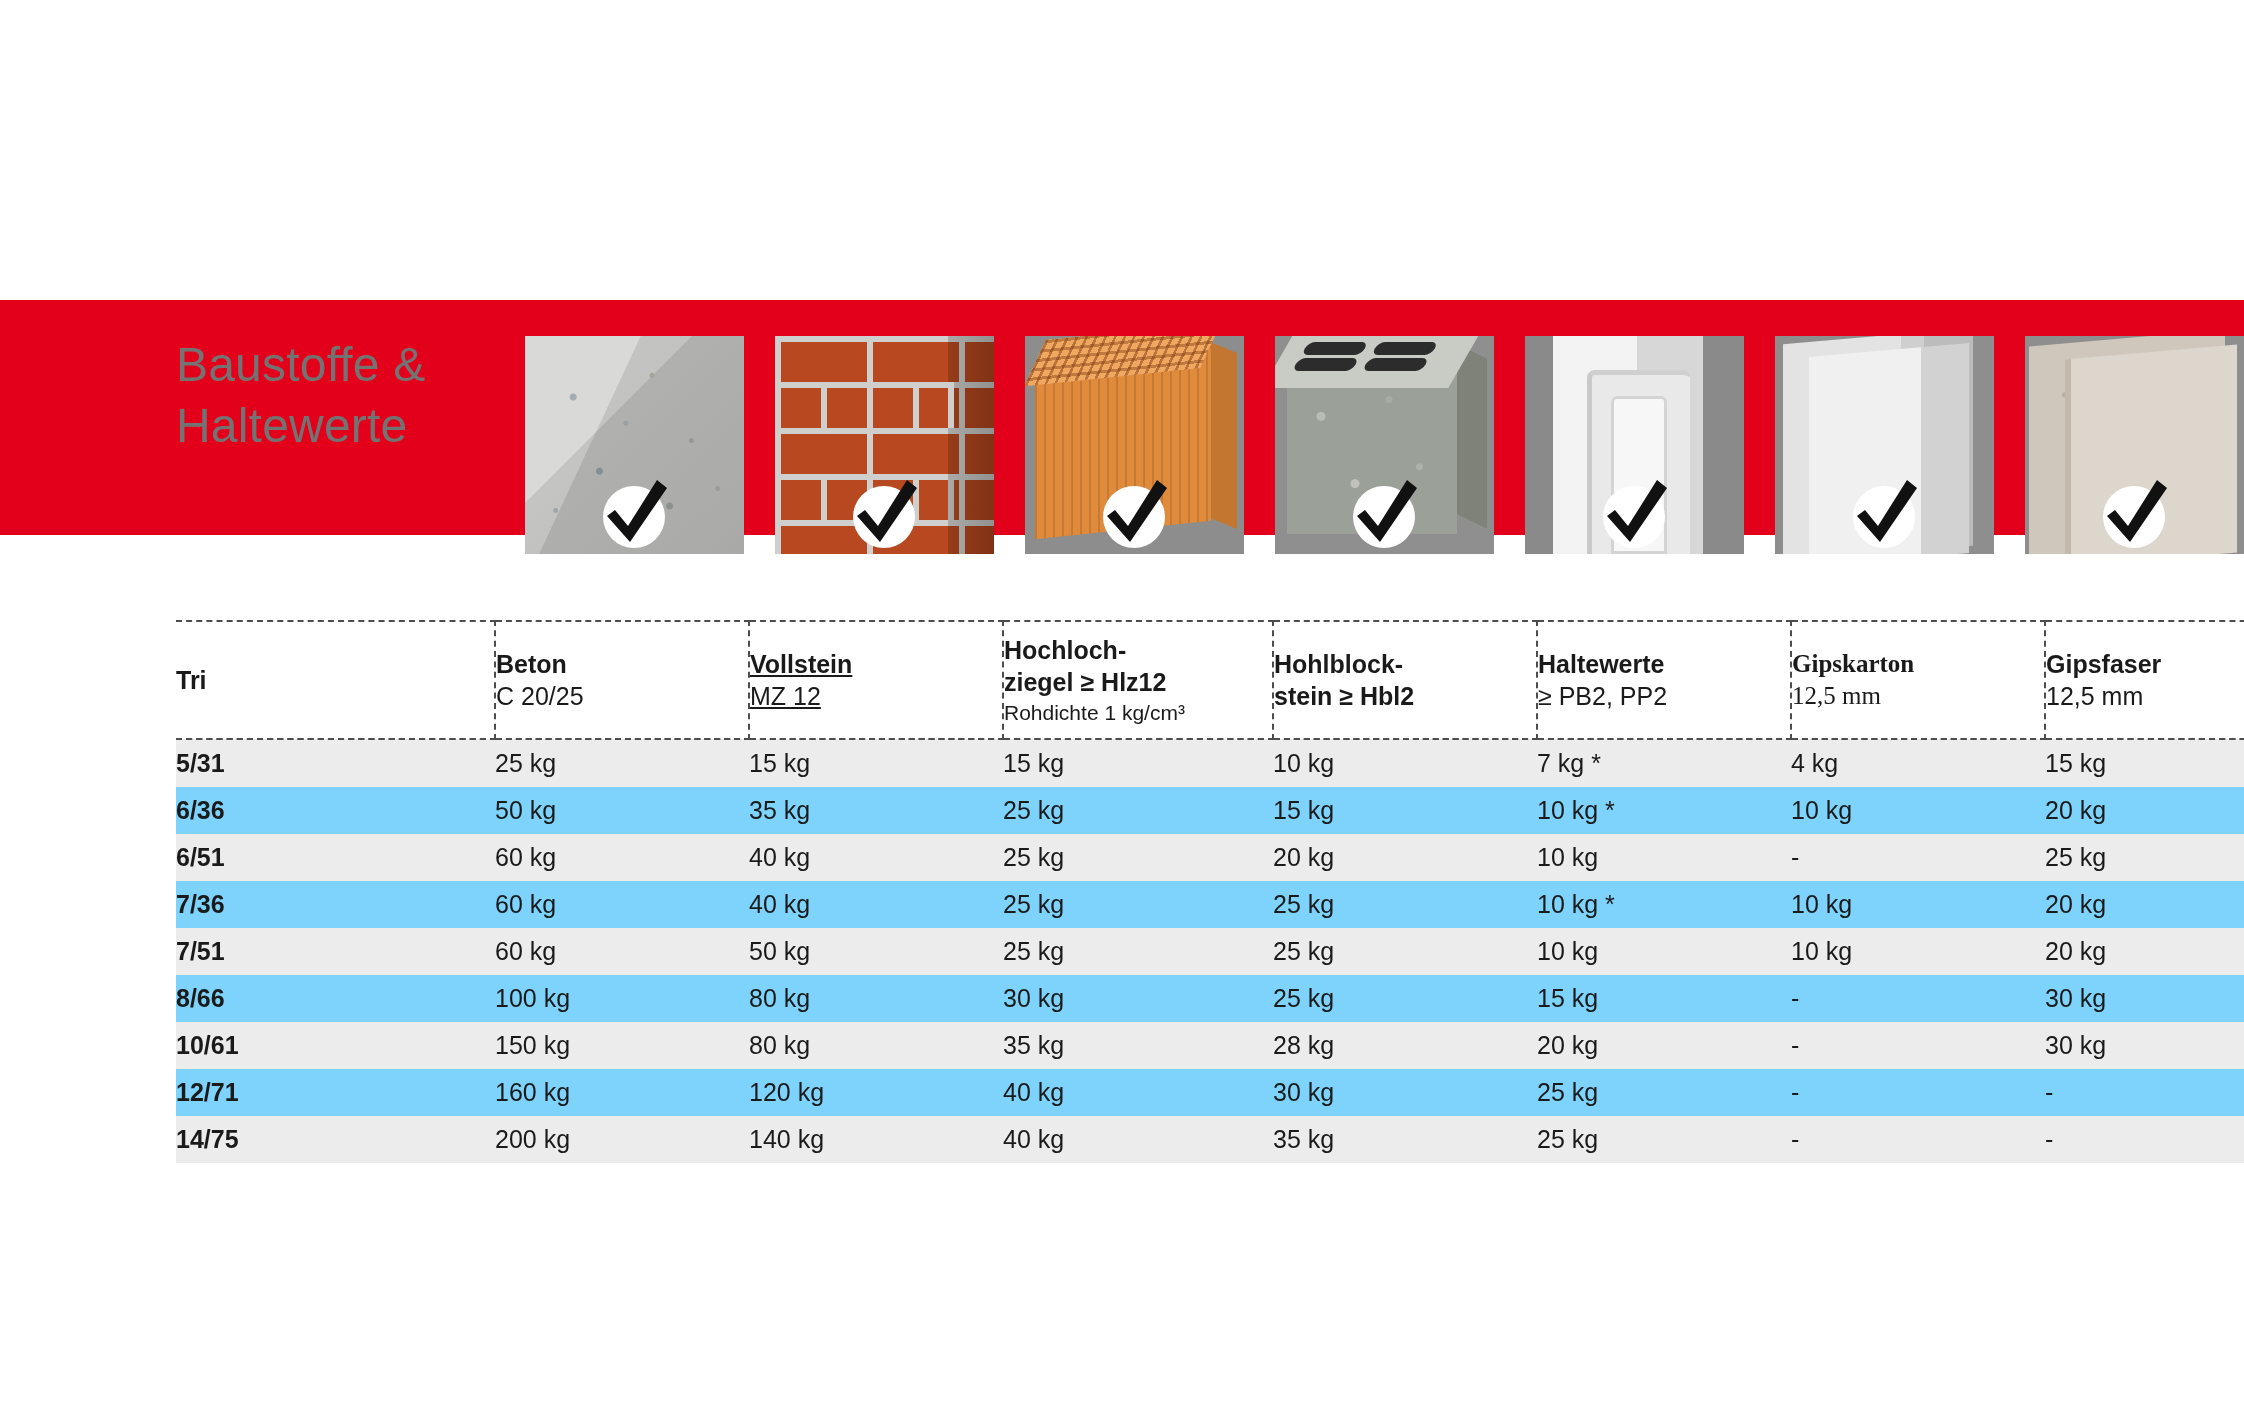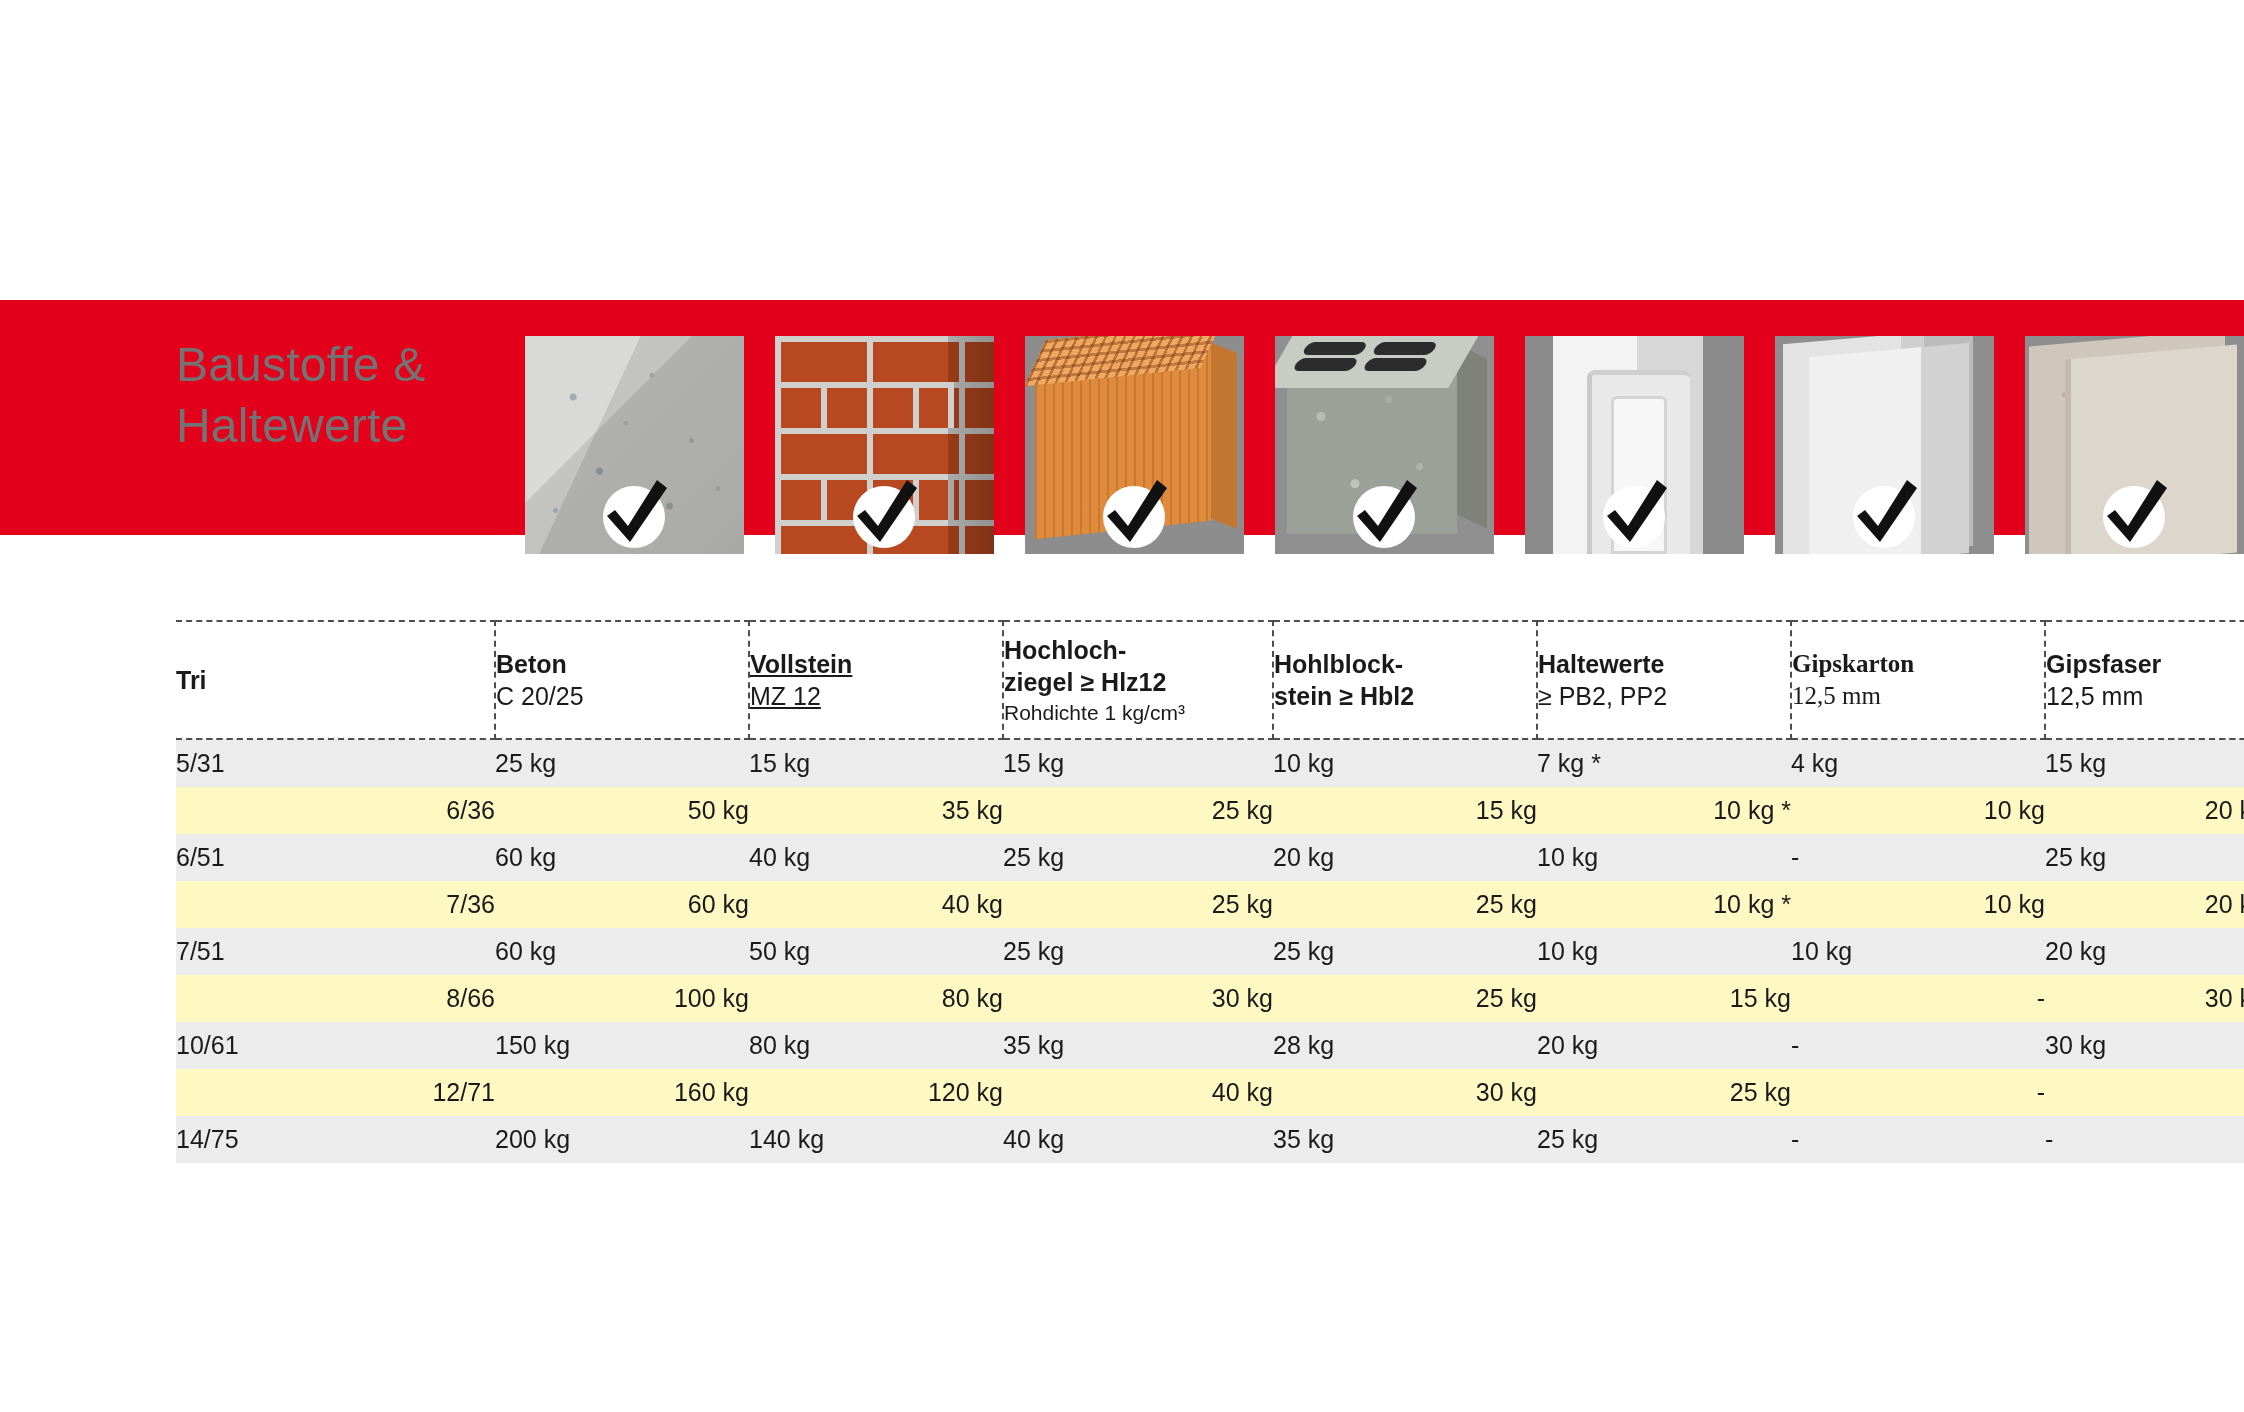--- a/index.html
+++ b/index.html
@@ -275,22 +275,22 @@
   thead th:last-child { border-right: none; }
   thead th .h1 { font-weight: bold; font-size: 25px; }
   thead th .h2 { font-size: 25px; }
   thead th .h3 { font-size: 21px; }
   tbody td {
     height: 47px;
     padding: 0 0 0 22px;
     font-size: 25px;
   }
   tbody tr.odd td { background: #ececec; }
-  tbody tr.even td { background: #fef9c3; text-align: right; }
-  tbody td.first { font-weight: normal; }
+  tbody tr.even td { background: #7dd3fc; }
+  tbody td.first { font-weight: bold; }
   .c0 { width: 318px; }
   .c1 { width: 252px; }
   .c2 { width: 252px; text-decoration: underline; }
   .c3 { width: 268px; }
   .c4 { width: 262px; }
   .c5 { width: 252px; }
   .c6 { width: 252px; font-family: Liberation Serif, serif; }
   .c7 { width: 220px; }
 </style>
 </head>

